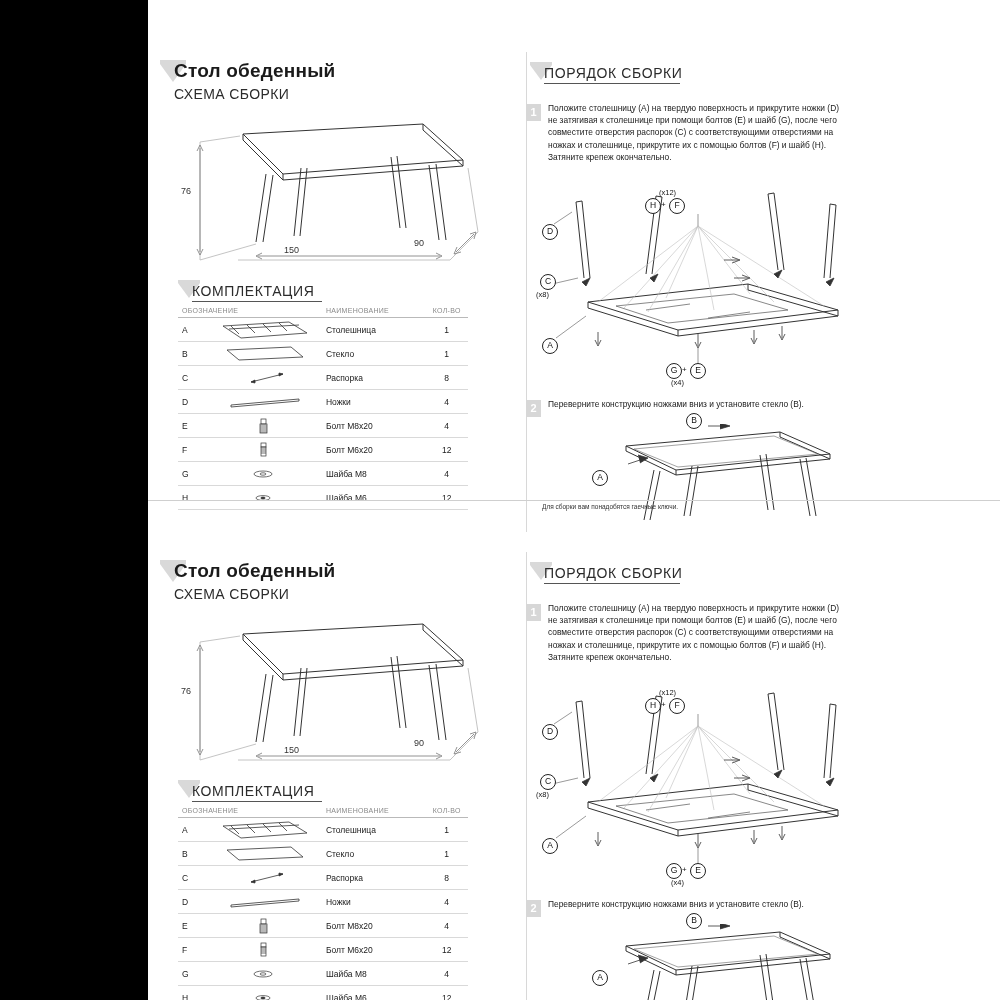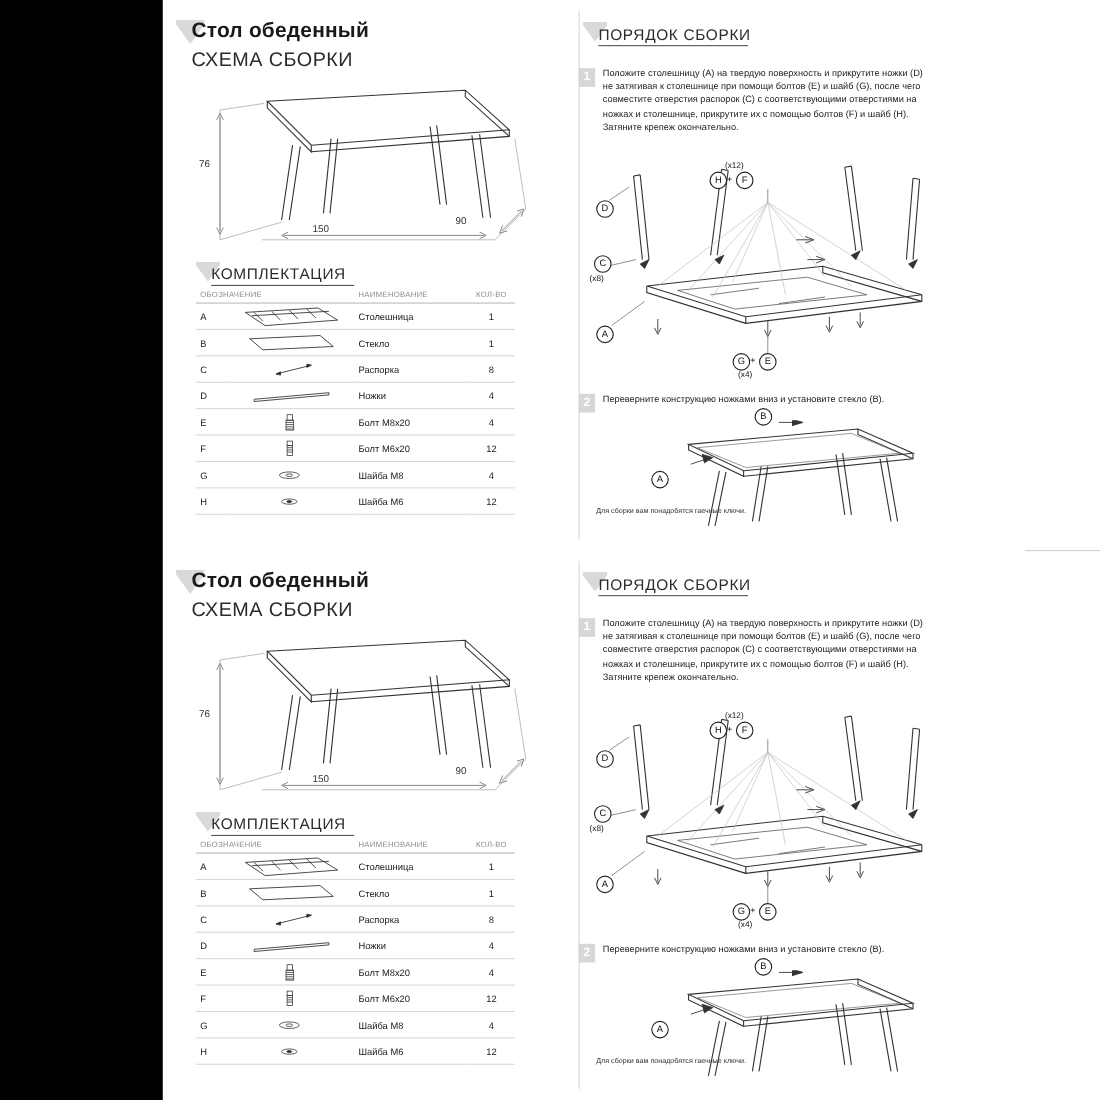--- a/index.html
+++ b/index.html
@@ -1,26 +1,26 @@
 <!DOCTYPE html>
 <html><head>
 <meta charset="utf-8">
 <style>
   html,body{margin:0;padding:0;background:#000;}
   body{width:1000px;height:1000px;font-family:"Liberation Sans",sans-serif;}
   .page{position:absolute;left:148px;top:0;width:852px;height:1000px;background:#fff;overflow:hidden;}
-  .sheet{position:relative;width:784px;height:500px;background:#fff;box-sizing:border-box;}
+  .sheet{position:relative;width:784px;height:500px;background:#fff;box-sizing:border-box;margin-top:42px;}
   .divider{position:absolute;left:0;top:500px;width:852px;height:1px;background:#cfcfcf;}
   .vline{position:absolute;left:378px;top:10px;width:1px;height:480px;background:#d8d8d8;}
 
   
   .flag{position:absolute;width:26px;height:20px;}
   .flag svg{display:block;}
   .title{position:absolute;font-weight:bold;font-size:19px;color:#1a1a1a;letter-spacing:0.2px;}
-  .subtitle{position:absolute;font-size:18px;color:#2b2b2b;letter-spacing:0.4px;}
+  .subtitle{position:absolute;font-size:14px;color:#2b2b2b;letter-spacing:0.4px;}
   .sec-title{position:absolute;font-size:14px;color:#2b2b2b;letter-spacing:0.6px;}
   .underline{position:absolute;height:1px;background:#555;}
 
   
   .draw{position:absolute;}
   .dim{position:absolute;font-size:9px;color:#333;}
 
   
   .ptable{position:absolute;width:290px;border-collapse:collapse;font-size:8.5px;}
   .ptable th{font-weight:normal;font-size:7px;color:#8a8a8a;text-align:left;padding:3px 4px;letter-spacing:0.3px;border-bottom:1px solid #b9b9b9;}

